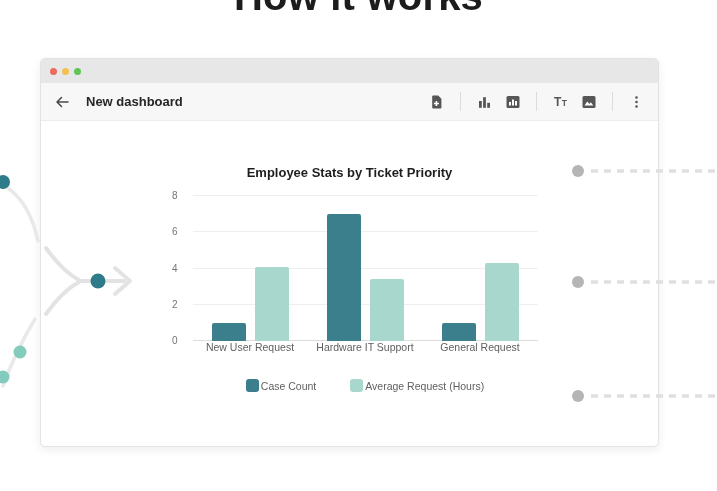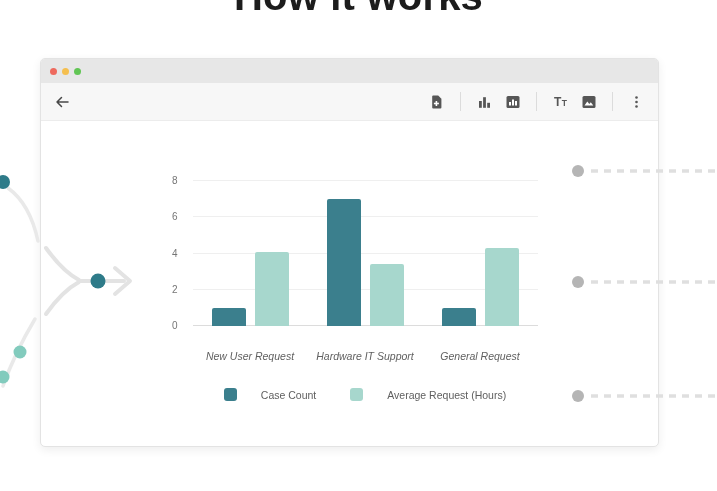--- a/index.html
+++ b/index.html
@@ -51,24 +51,24 @@
   .chart-row{display:flex;justify-content:center;margin-top:16px;}
   .y-axis{position:relative;width:22px;margin-right:9px;height:145px;}
   .ytick{position:absolute;right:6px;font-size:10px;color:#757575;}
   .plot-col{display:flex;flex-direction:column;}
   .plot{position:relative;width:345px;height:145px;}
   .gridline{position:absolute;left:0;right:0;height:1px;background:#efefef;}
   .gridline.zero{background:#dcdcdc;}
   .bars{position:absolute;inset:0;display:flex;}
   .bar-group{flex:1;display:flex;align-items:flex-end;justify-content:center;gap:9px;}
   .bar{width:34px;border-radius:2px 2px 0 0;}
-  .x-labels{display:flex;margin-top:24px;font-style:italic;}
+  .x-labels{display:flex;margin-top:0;}
   .xlabel{flex:1;text-align:center;font-size:10.5px;color:#5f5f5f;}
   .legend{display:flex;justify-content:center;gap:34px;margin-top:26px;}
-  .legend-item{display:flex;align-items:center;gap:24px;}
+  .legend-item{display:flex;align-items:center;gap:2px;}
   .swatch{width:13px;height:13px;border-radius:3px;}
   .legend-label{font-size:10.5px;color:#5f5f5f;}
 </style>
 </head>
 <body>
 
 <div class="page-heading">How it works</div>
 
 <div class="window-card">
   <div class="titlebar">
@@ -76,20 +76,21 @@
     <span class="light" style="background: rgb(245, 191, 79);"></span>
     <span class="light" style="background: rgb(97, 197, 84);"></span>
   </div>
 
   <div class="toolbar">
     <span class="back-btn">
       <svg width="16" height="16" viewBox="0 0 16 16">
         <path d="M14 8 H3 M7.5 3.5 L3 8 L7.5 12.5" stroke="#484848" stroke-width="1.5" fill="none" stroke-linecap="round" stroke-linejoin="round"></path>
       </svg>
     </span>
+    <span class="wtitle">New dashboard</span>
 
     <div class="tools">
       <span class="tool-btn">
         <svg width="15" height="16" viewBox="0 0 15 16">
           <path d="M4.2 1.5 h5 l3.2 3.2 v8.8 a1 1 0 0 1 -1 1 h-7.2 a1 1 0 0 1 -1 -1 v-11 a1 1 0 0 1 1 -1 z" fill="#565656"></path>
           <rect x="6.6" y="7" width="1.6" height="5" fill="#ffffff"></rect>
           <rect x="4.9" y="8.7" width="5" height="1.6" fill="#ffffff"></rect>
         </svg>
       </span>
       <span class="tool-sep"></span>
@@ -126,20 +127,21 @@
         <svg width="15" height="16" viewBox="0 0 15 16">
           <circle cx="7.5" cy="3.5" r="1.3" fill="#565656"></circle>
           <circle cx="7.5" cy="8" r="1.3" fill="#565656"></circle>
           <circle cx="7.5" cy="12.5" r="1.3" fill="#565656"></circle>
         </svg>
       </span>
     </div>
   </div>
 
   <div class="content">
+    <div class="chart-title">Employee Stats by Ticket Priority</div>
     <div class="chart-row">
       <div class="y-axis">
           <div class="ytick" style="bottom: -5px;">0</div>
           <div class="ytick" style="bottom: 31.25px;">2</div>
           <div class="ytick" style="bottom: 67.5px;">4</div>
           <div class="ytick" style="bottom: 103.75px;">6</div>
           <div class="ytick" style="bottom: 140px;">8</div>
         </div>
       <div class="plot-col">
         <div class="plot">

